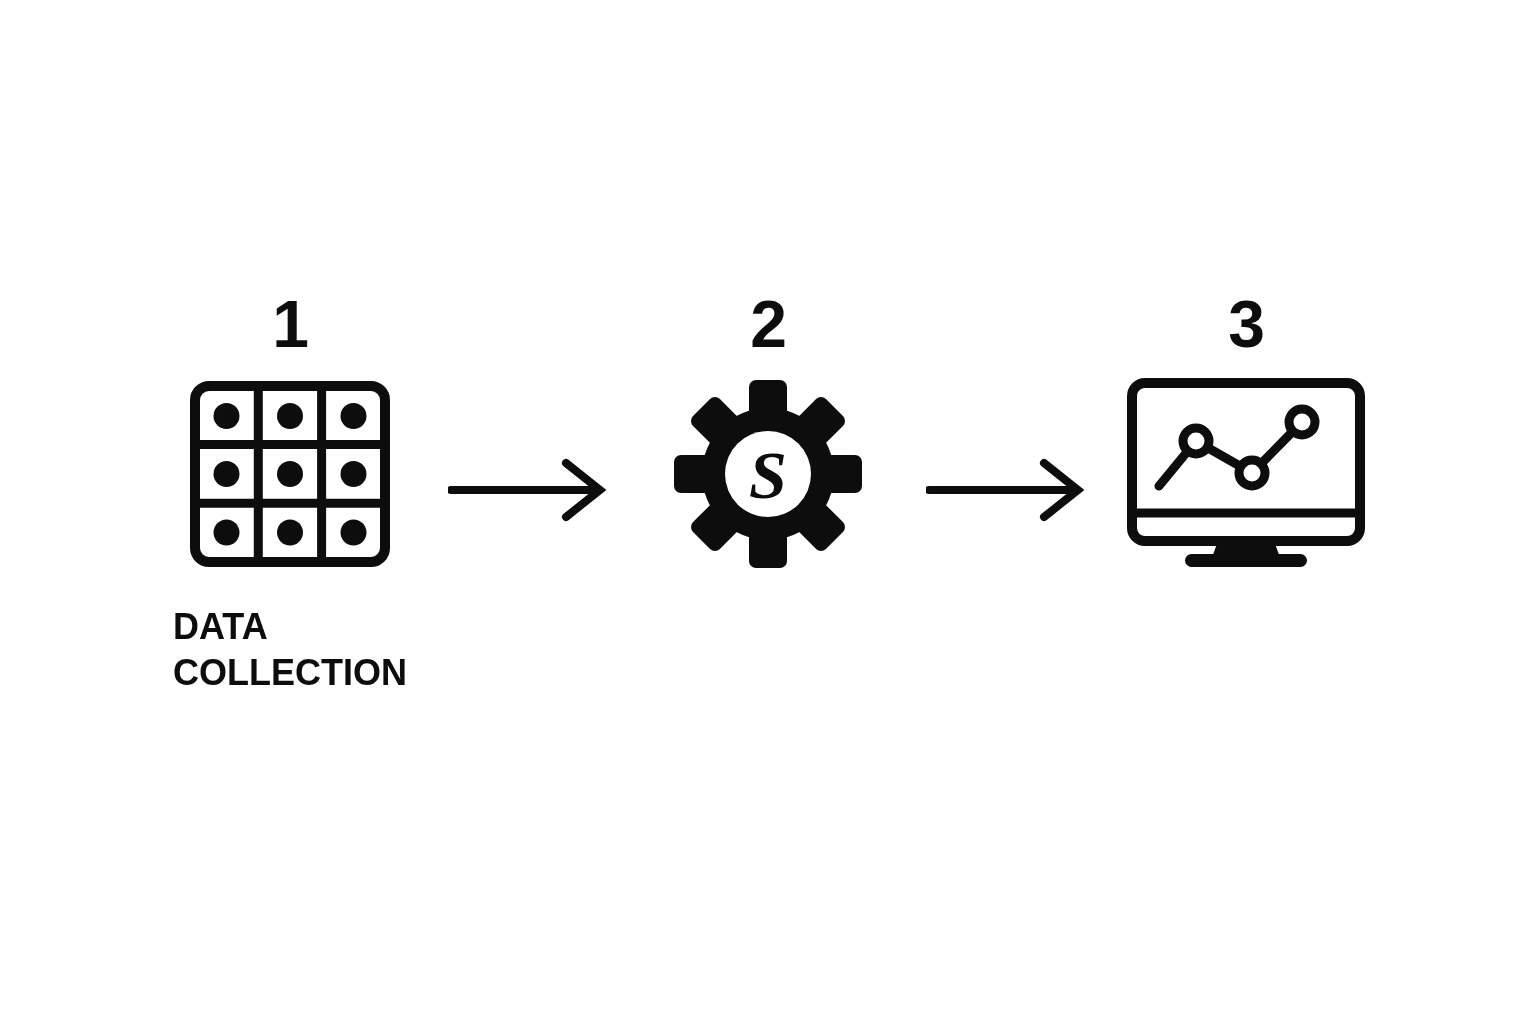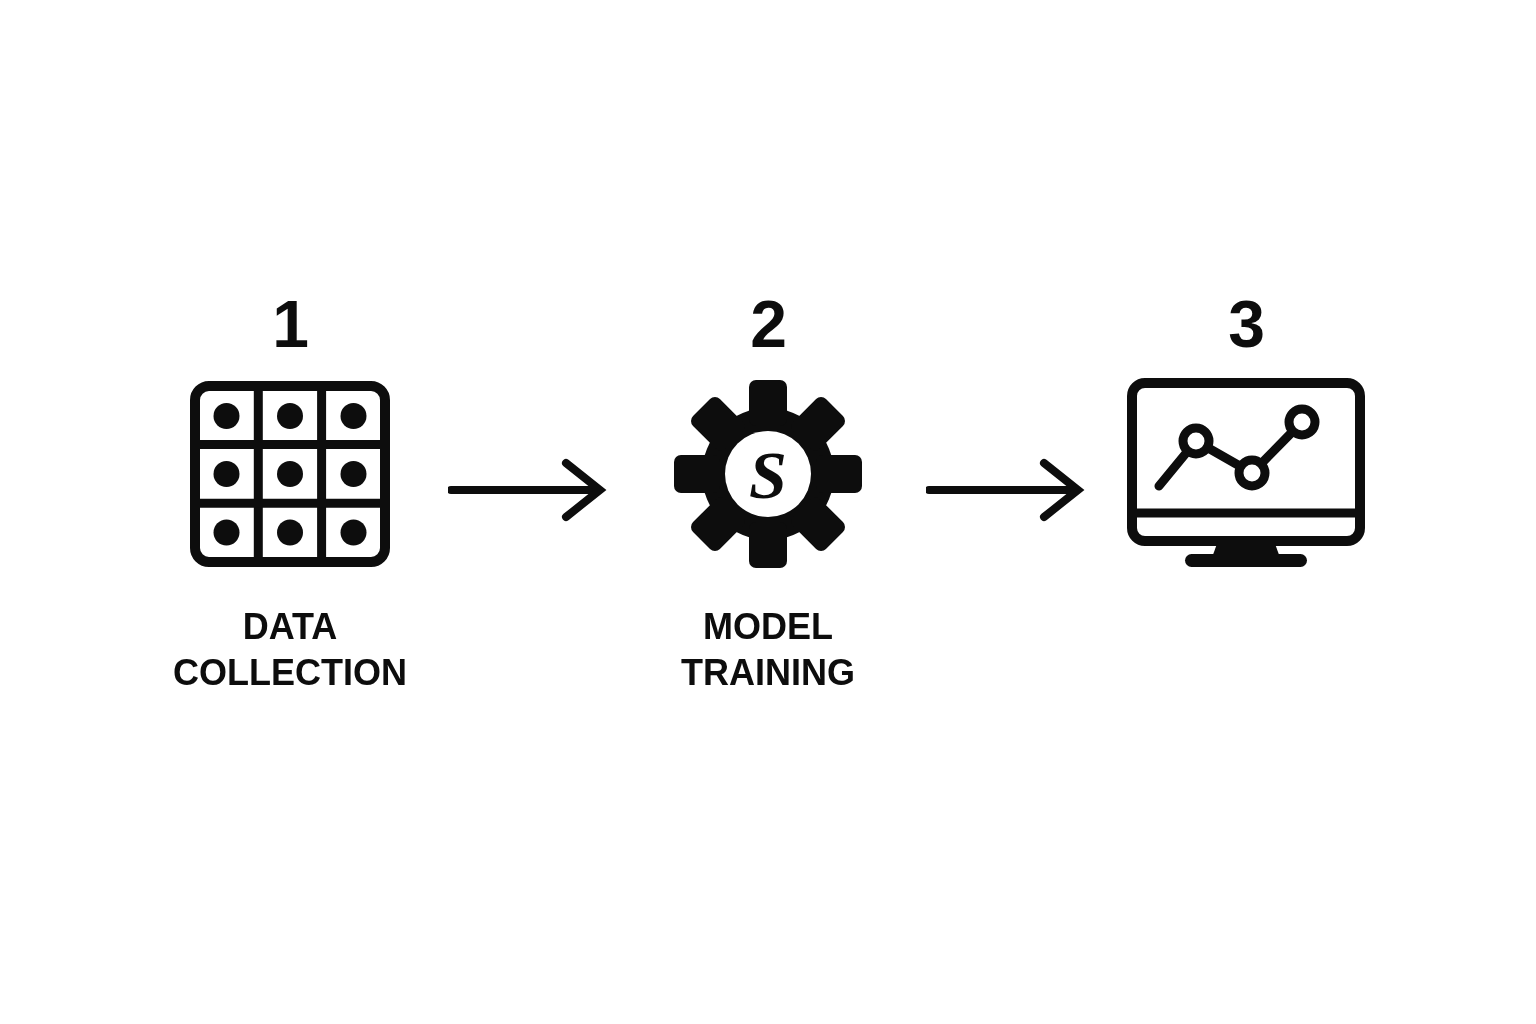--- a/index.html
+++ b/index.html
@@ -63,21 +63,21 @@
     align-items: center;
     justify-content: center;
     margin-top: 14px;
   }
 
   .stage-label {
     margin-top: 30px;
     font-size: 36px;
     font-weight: bold;
     line-height: 1.28;
-    text-align: center;
+    text-align: left;
     letter-spacing: 0px;
     color: #0d0d0d;
     white-space: pre-line;
   }
 
   
   .connector {
     width: 178px;
     display: flex;
     align-items: flex-start;
@@ -155,22 +155,20 @@
               </g>
             </g>
           </g>
 
           <circle cx="96" cy="96" r="43" fill="#ffffff"></circle>
 
           <text x="96" y="97" text-anchor="middle" dominant-baseline="central" font-family="&quot;Liberation Serif&quot;, serif" font-size="68" font-style="italic" font-weight="bold" fill="#0d0d0d">S</text>
         </svg>
       </div>
 
-      <div class="stage-label">MODEL
-TRAINING</div>
     </div>
 
     <div class="connector">
       <svg class="arrow-svg" width="162" height="64" viewBox="0 0 162 64" aria-hidden="true">
         <line x1="3" y1="32" x2="146" y2="32" stroke="#0d0d0d" stroke-width="8" stroke-linecap="round"></line>
         <polyline points="118,5 152,32 118,59" fill="none" stroke="#0d0d0d" stroke-width="8" stroke-linecap="round" stroke-linejoin="miter"></polyline>
       </svg>
     </div>
 
     <div class="stage">

